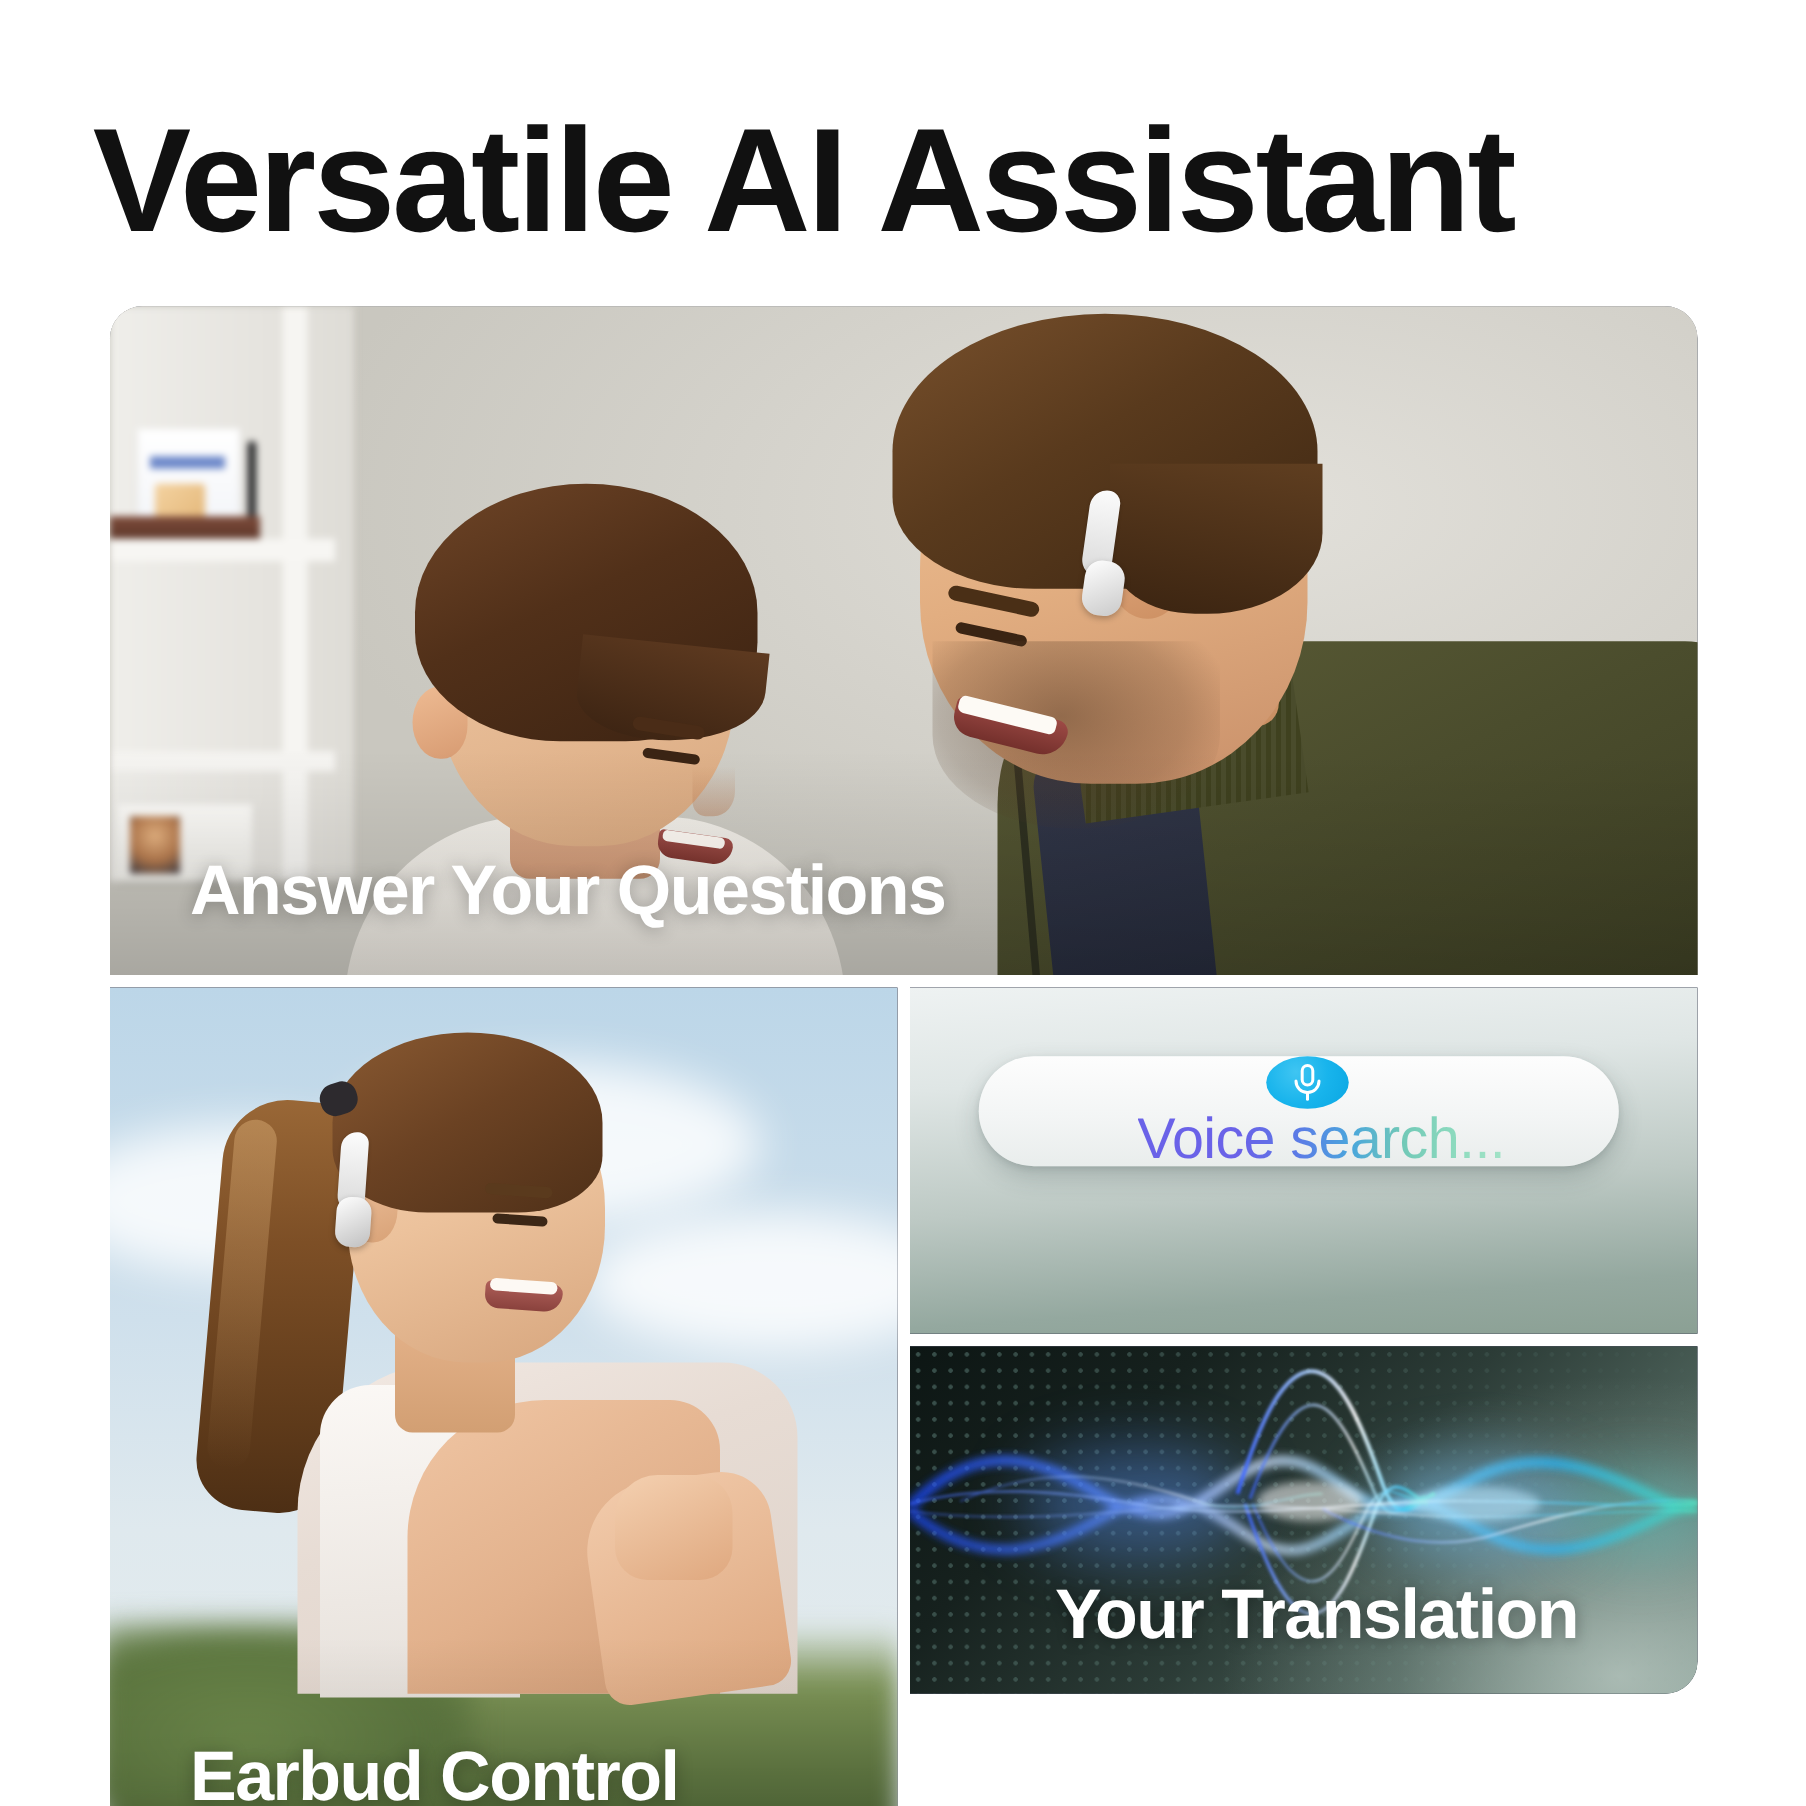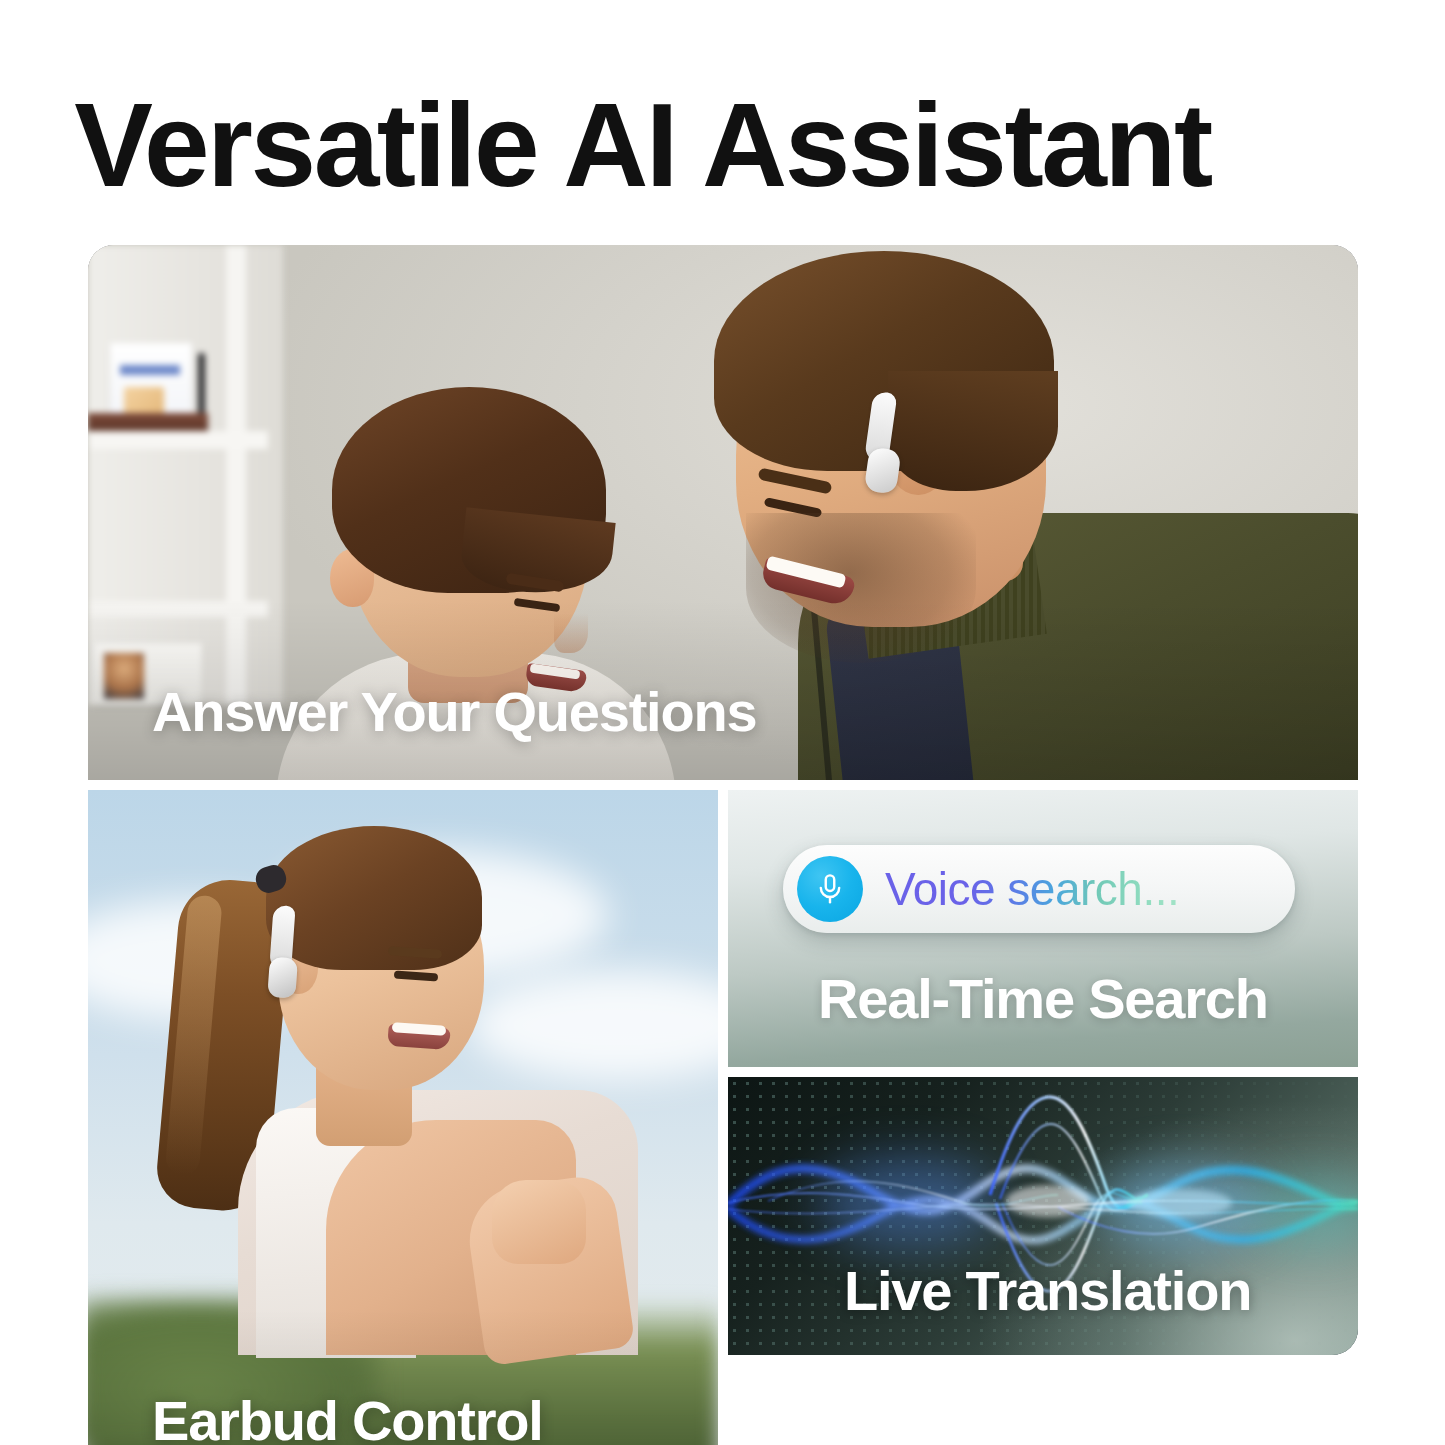--- a/index.html
+++ b/index.html
@@ -391,20 +391,21 @@
   }
   .voice-pill {
     position:absolute;
     left:55px; top:55px;
     width:512px; height:88px;
     border-radius:46px;
     background:linear-gradient(180deg,#fdfdfd 0%, #f3f5f5 55%, #e9edec 100%);
     box-shadow:0 8px 20px rgba(40,60,58,.22), 0 2px 5px rgba(40,60,58,.12);
     display:flex; align-items:center;
     padding-left:14px;
+    flex-direction:column;
   }
   .mic-circle {
     width:66px; height:66px; min-width:66px;
     border-radius:50%;
     background:radial-gradient(circle at 36% 30%, #3fc5f2 0%, #18b4ec 50%, #0aa6e2 100%);
     display:flex; align-items:center; justify-content:center;
   }
   .mic-circle svg { display:block; }
   .voice-text {
     margin-left:22px;
@@ -583,21 +584,20 @@
         <div class="mic-circle">
           <svg width="34" height="34" viewBox="0 0 24 24" fill="none" stroke="#ffffff" stroke-width="1.7" stroke-linecap="round" stroke-linejoin="round">
             <rect x="9" y="2.4" width="6" height="11" rx="3"></rect>
             <path d="M5.5 11.2a6.5 6.5 0 0 0 13 0"></path>
             <line x1="12" y1="17.7" x2="12" y2="21.4"></line>
           </svg>
         </div>
         <div class="voice-text">Voice search...</div>
       </div>
 
-      <div class="search-caption">Real-Time Search</div>
     </div>
 
     <div class="panel panel-translate">
       <div class="tr-bg"></div>
       <div class="tr-dots"></div>
 
       <div class="tr-glow tr-glow-a"></div>
       <div class="tr-glow tr-glow-b"></div>
       <div class="tr-glow tr-glow-c"></div>
 
@@ -644,17 +644,17 @@
           <path d="M0,132 C60,140 130,136 200,130 C280,122 360,134 430,136 C510,138 570,130 630,132" stroke="url(#wg2)" stroke-width="1.4" fill="none" opacity="0.6"></path>
 
           <path d="M40,124 C110,92 170,104 230,124 C270,138 300,118 330,118" stroke="url(#wg2)" stroke-width="1.5" fill="none" opacity="0.55"></path>
           <path d="M330,130 C370,152 420,166 470,150 C530,132 580,120 630,124" stroke="url(#wg2)" stroke-width="1.8" fill="none" opacity="0.7"></path>
         </g>
 
         <ellipse cx="320" cy="124" rx="42" ry="16" fill="#ffffff" opacity="0.55" filter="url(#soft)"></ellipse>
         <ellipse cx="452" cy="126" rx="52" ry="14" fill="#bfeaff" opacity="0.55" filter="url(#soft)"></ellipse>
       </svg>
 
-      <div class="tr-caption">Live Translation</div>
+      <div class="tr-caption">Your Translation</div>
     </div>
 
   </div>
 </div>
 
 </body></html>

